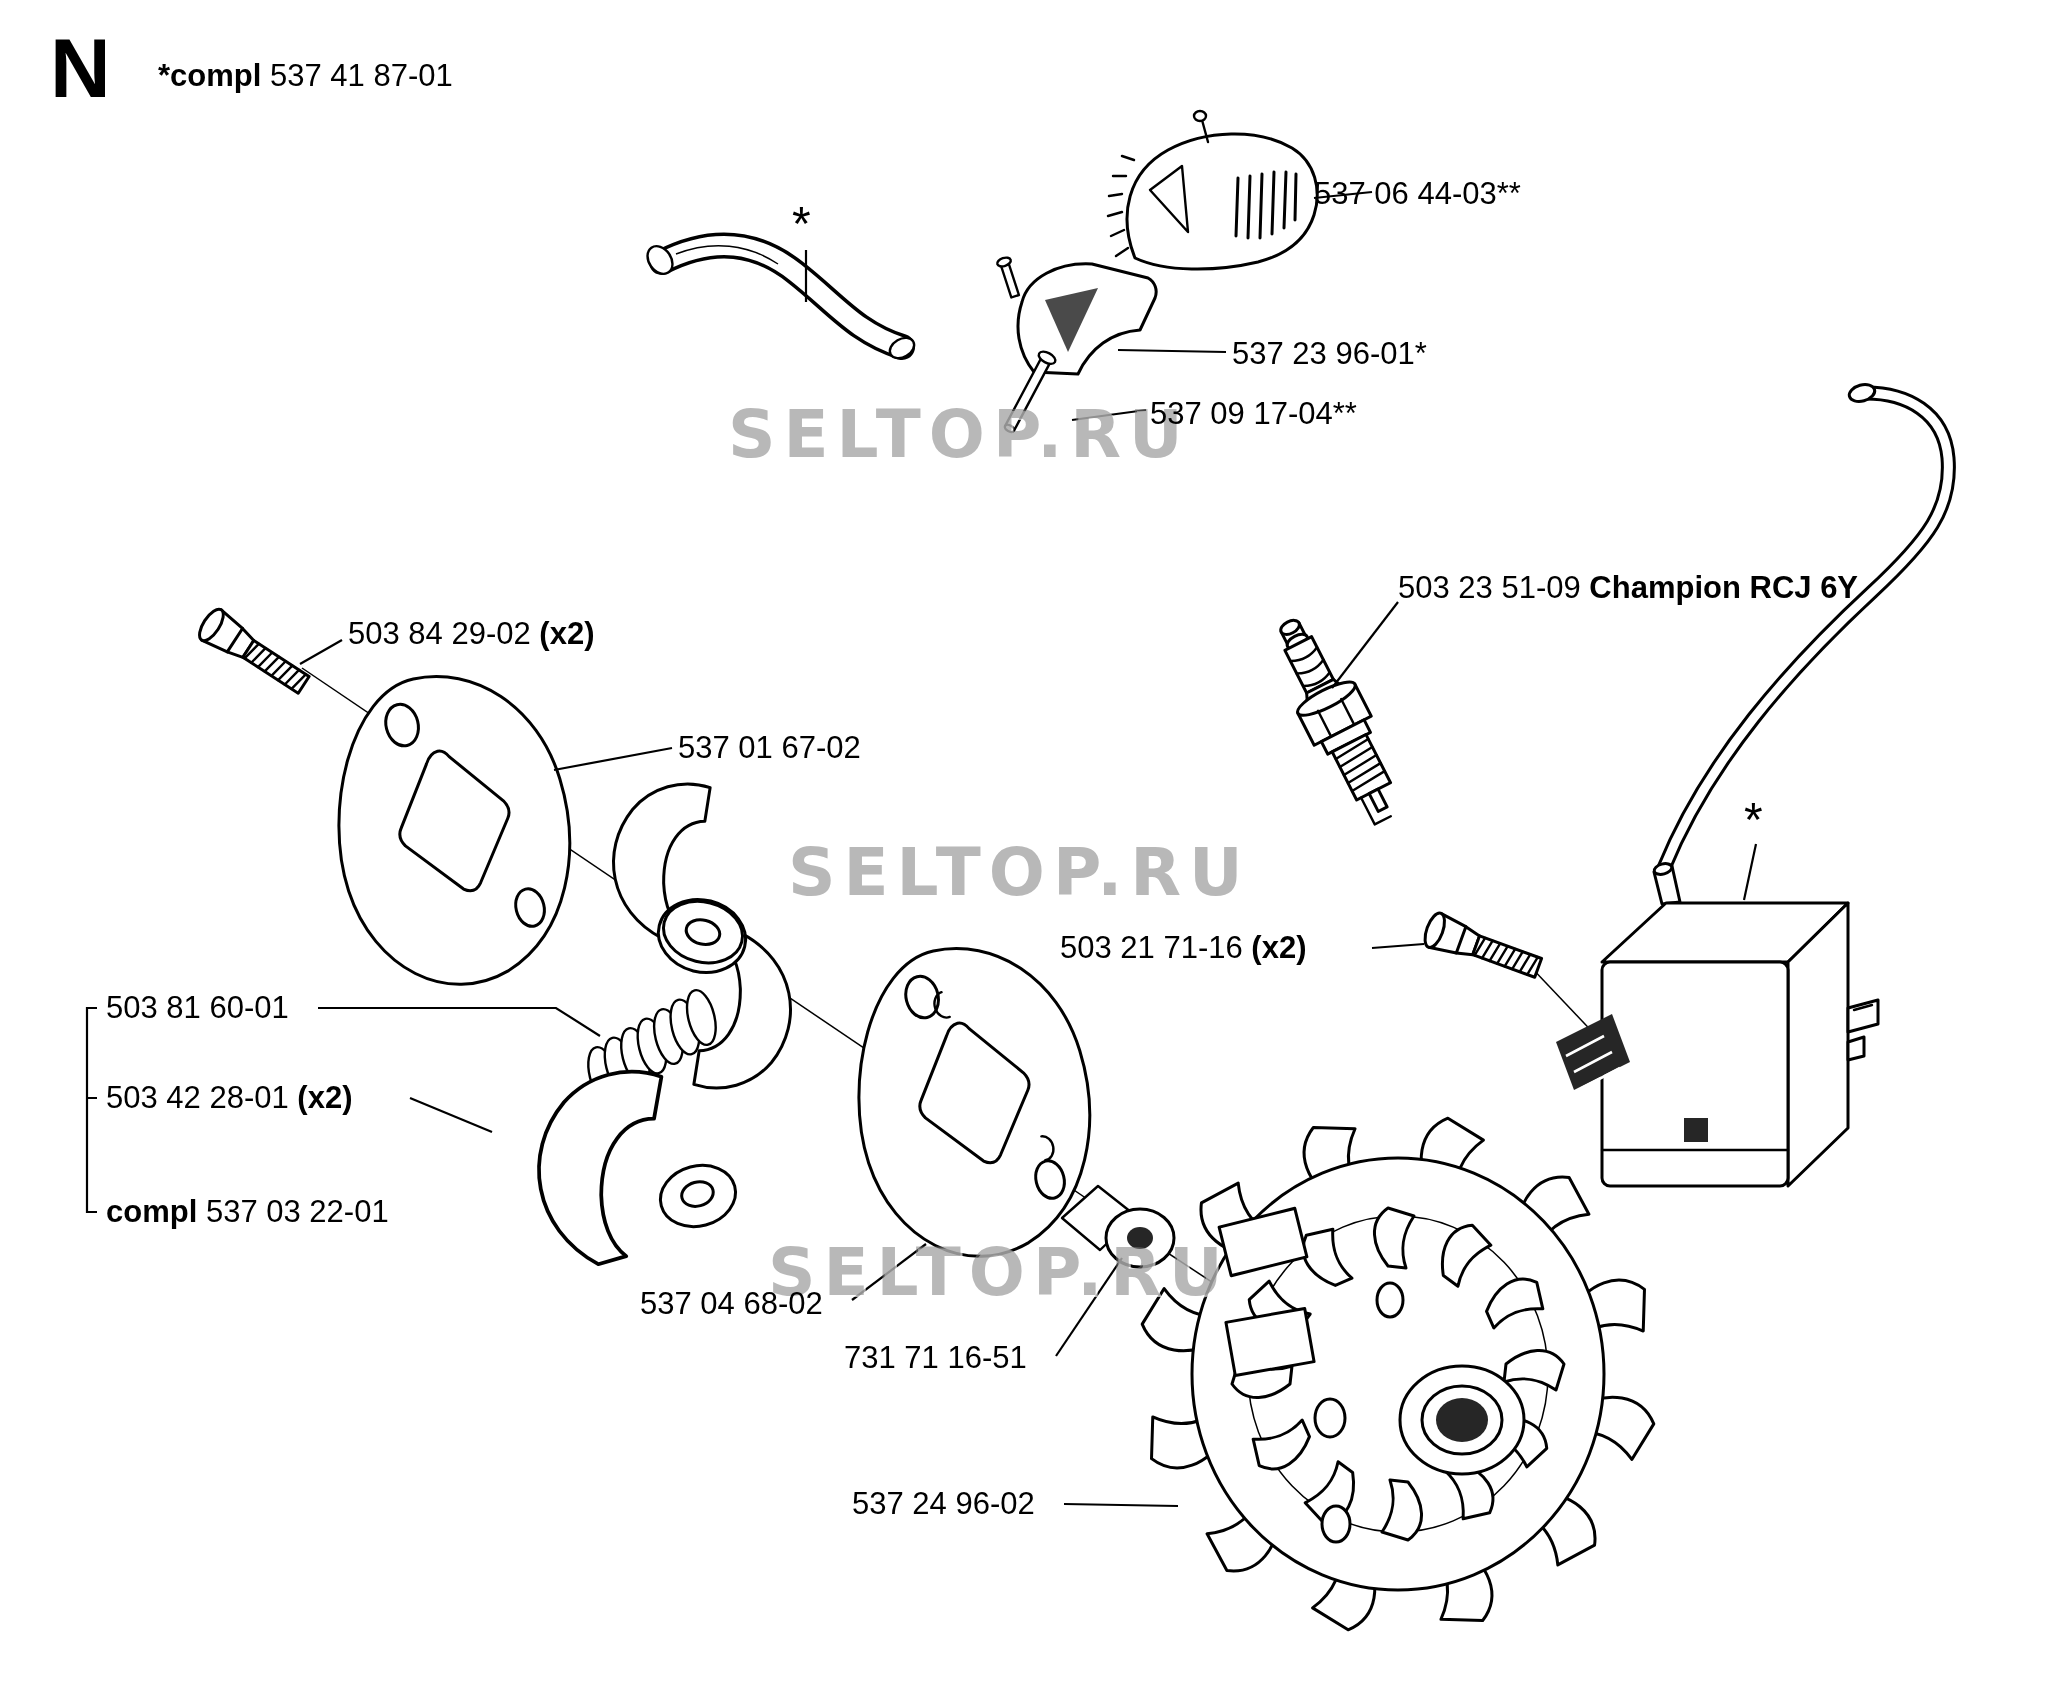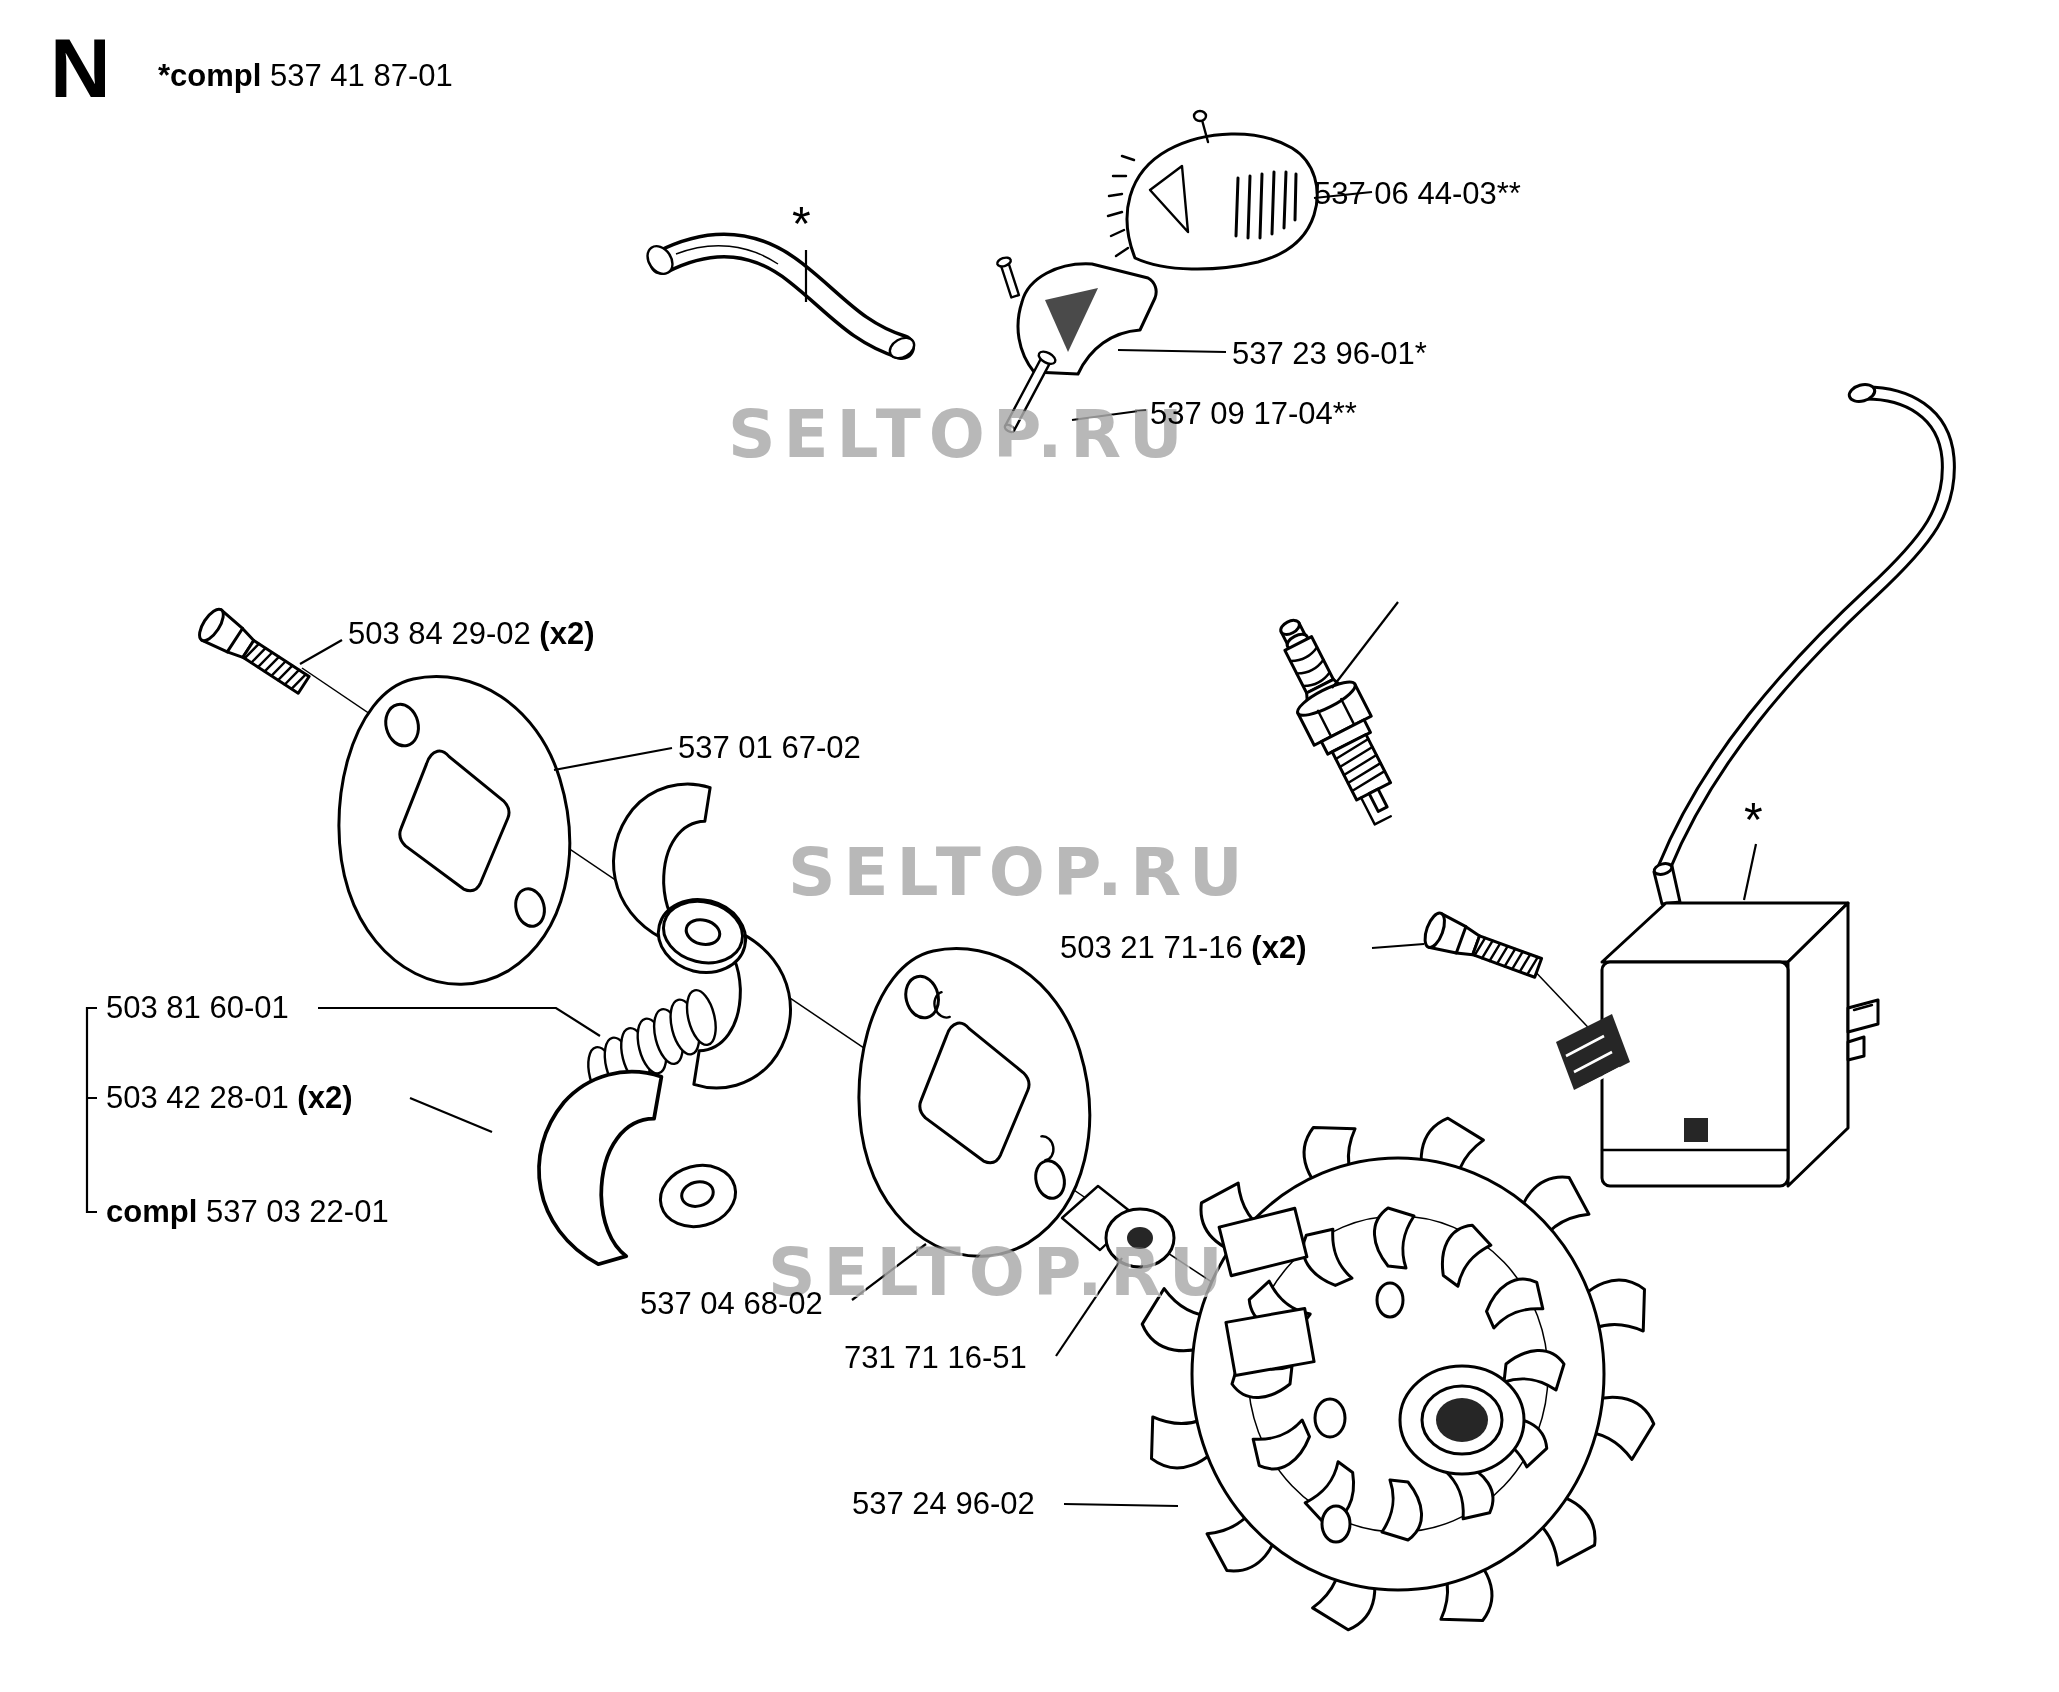--- a/index.html
+++ b/index.html
@@ -245,20 +245,24 @@
   <div class="hdr" style="left:158px;top:58px">
     <span class="b">*compl</span>
     <span>537 41 87-01</span>
   </div>
 
   <div class="lbl" style="left:1314px;top:176px">537 06 44-03**</div>
   <div class="lbl" style="left:1232px;top:336px">537 23 96-01*</div>
   <div class="lbl" style="left:1150px;top:396px">537 09 17-04**</div>
   <div class="ast" style="left:792px;top:200px">*</div>
 
+  <div class="lbl" style="left:1398px;top:570px">
+    <span>503 23 51-09</span>
+    <span class="b">Champion RCJ 6Y</span>
+  </div>
 
   <div class="lbl" style="left:348px;top:616px">
     <span>503 84 29-02</span>
     <span class="b">(x2)</span>
   </div>
 
   <div class="lbl" style="left:678px;top:730px">537 01 67-02</div>
 
   <div class="lbl" style="left:1060px;top:930px">
     <span>503 21 71-16</span>

